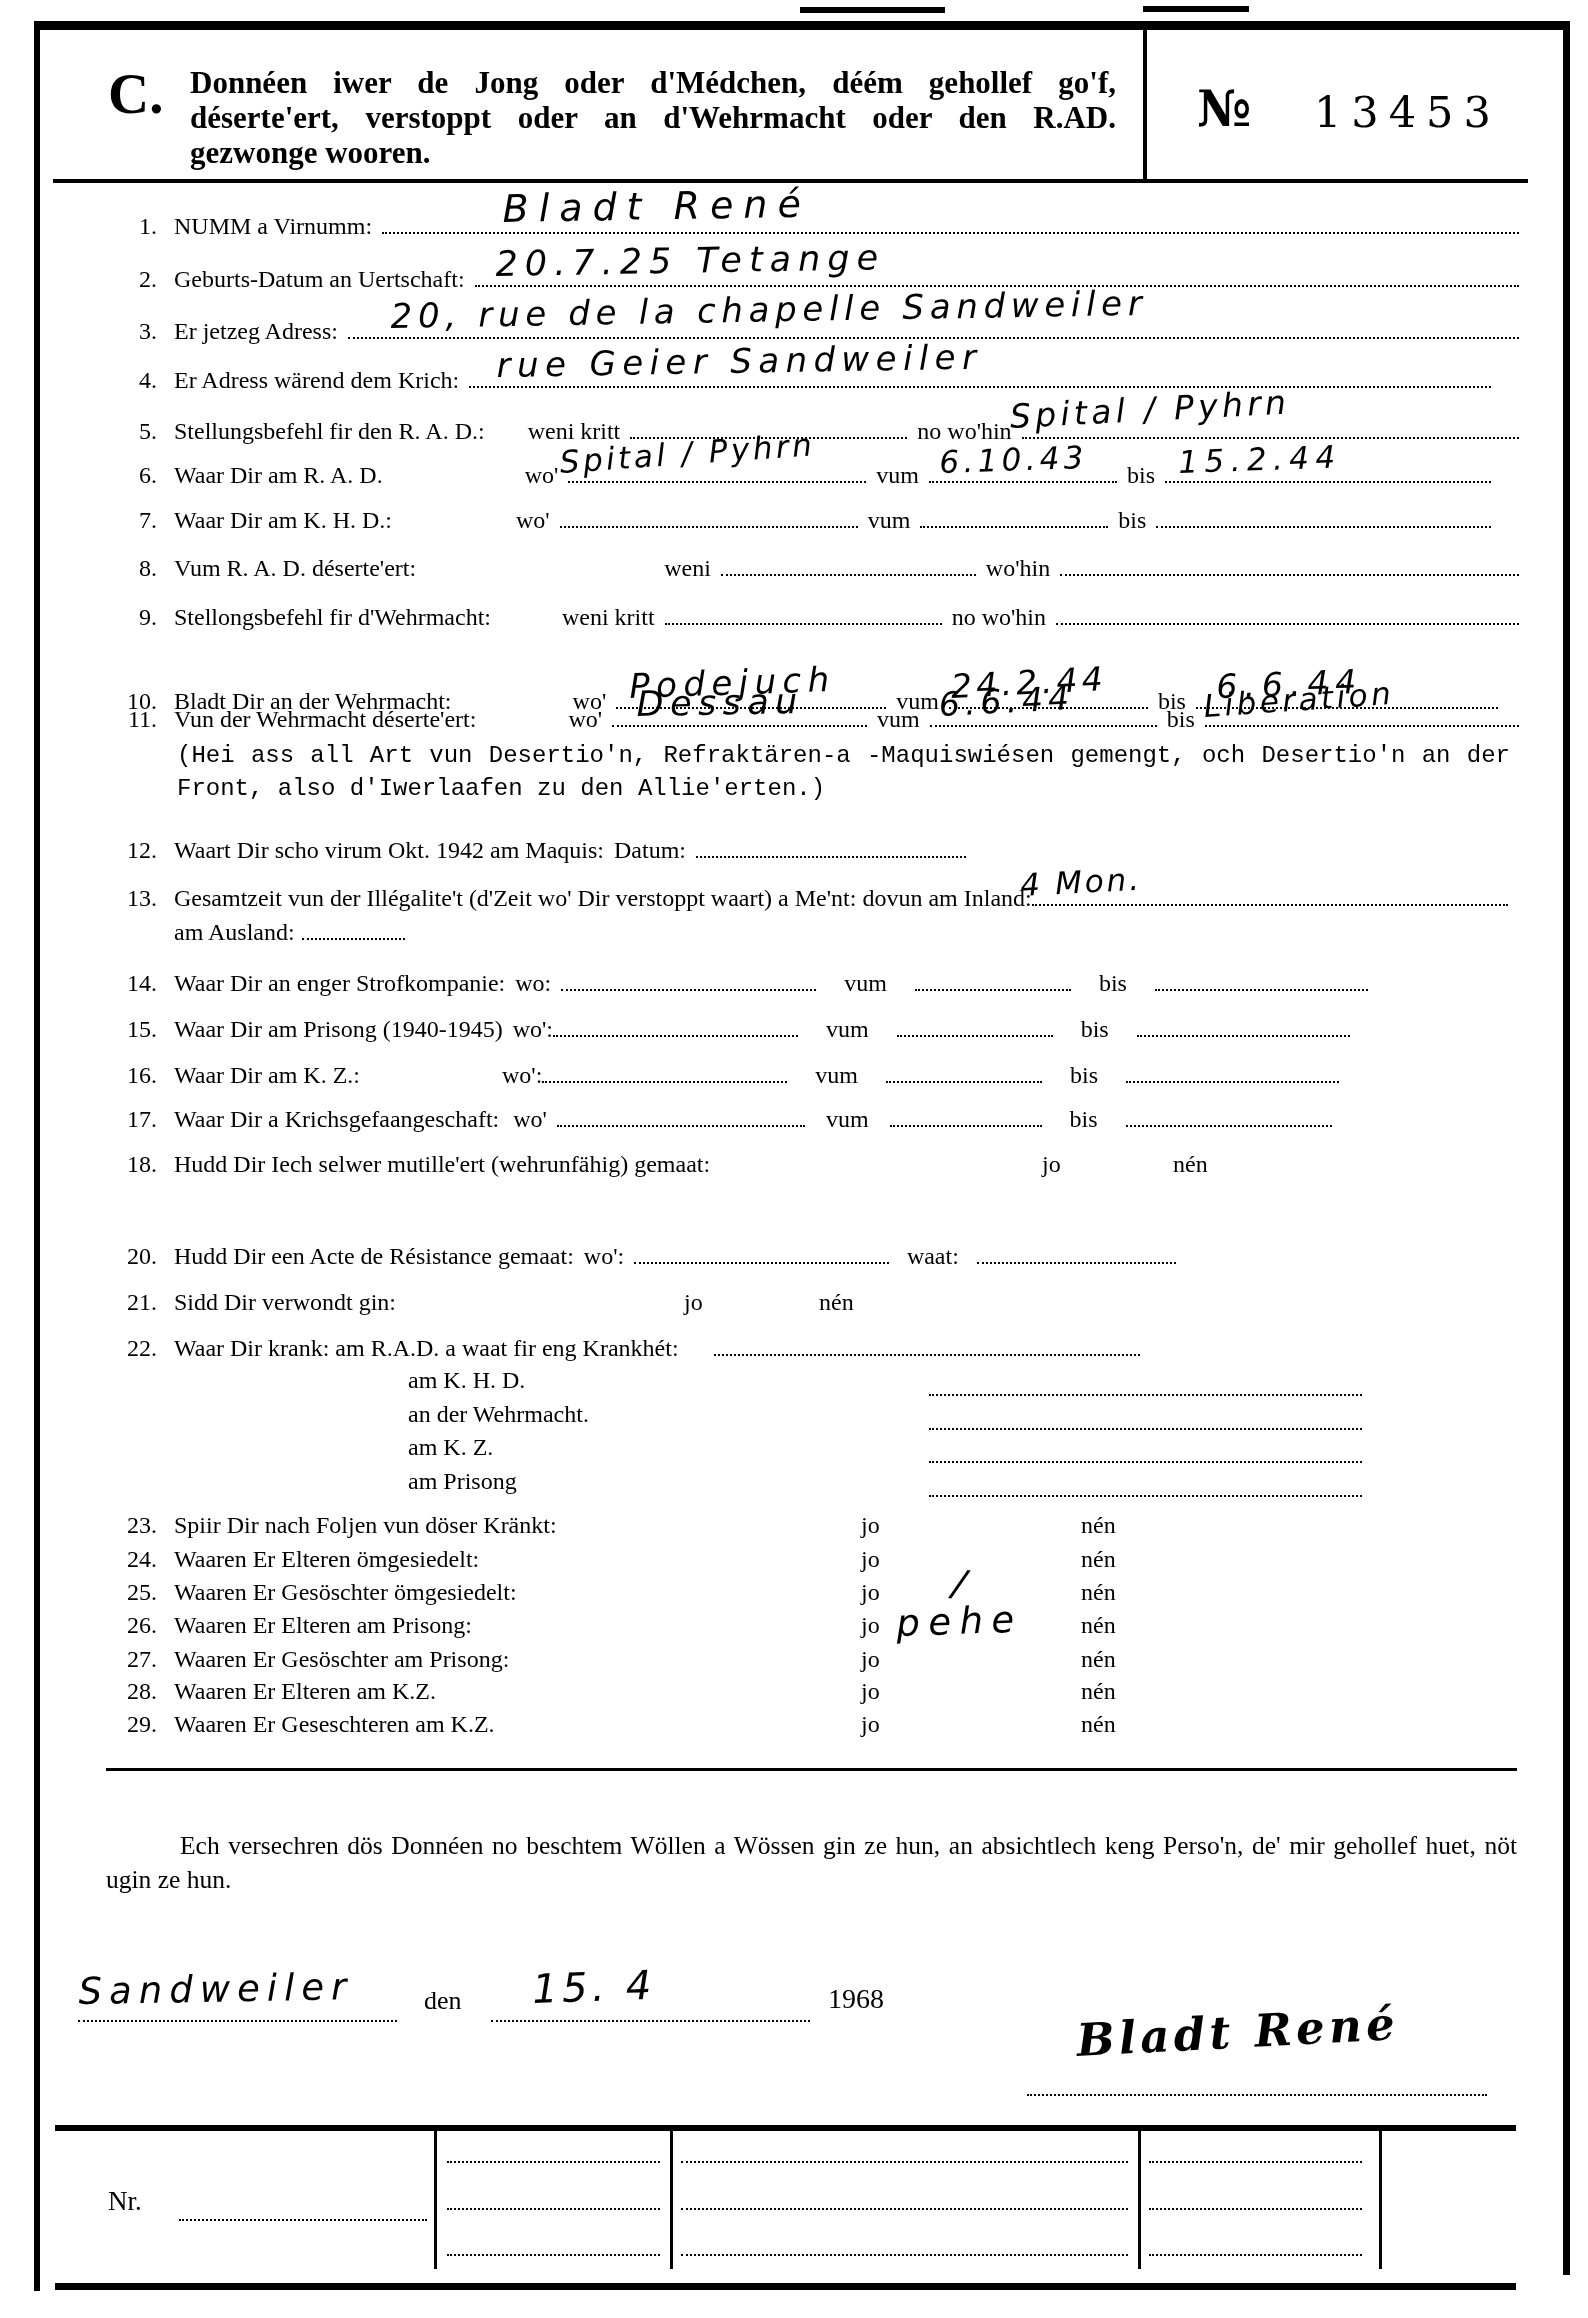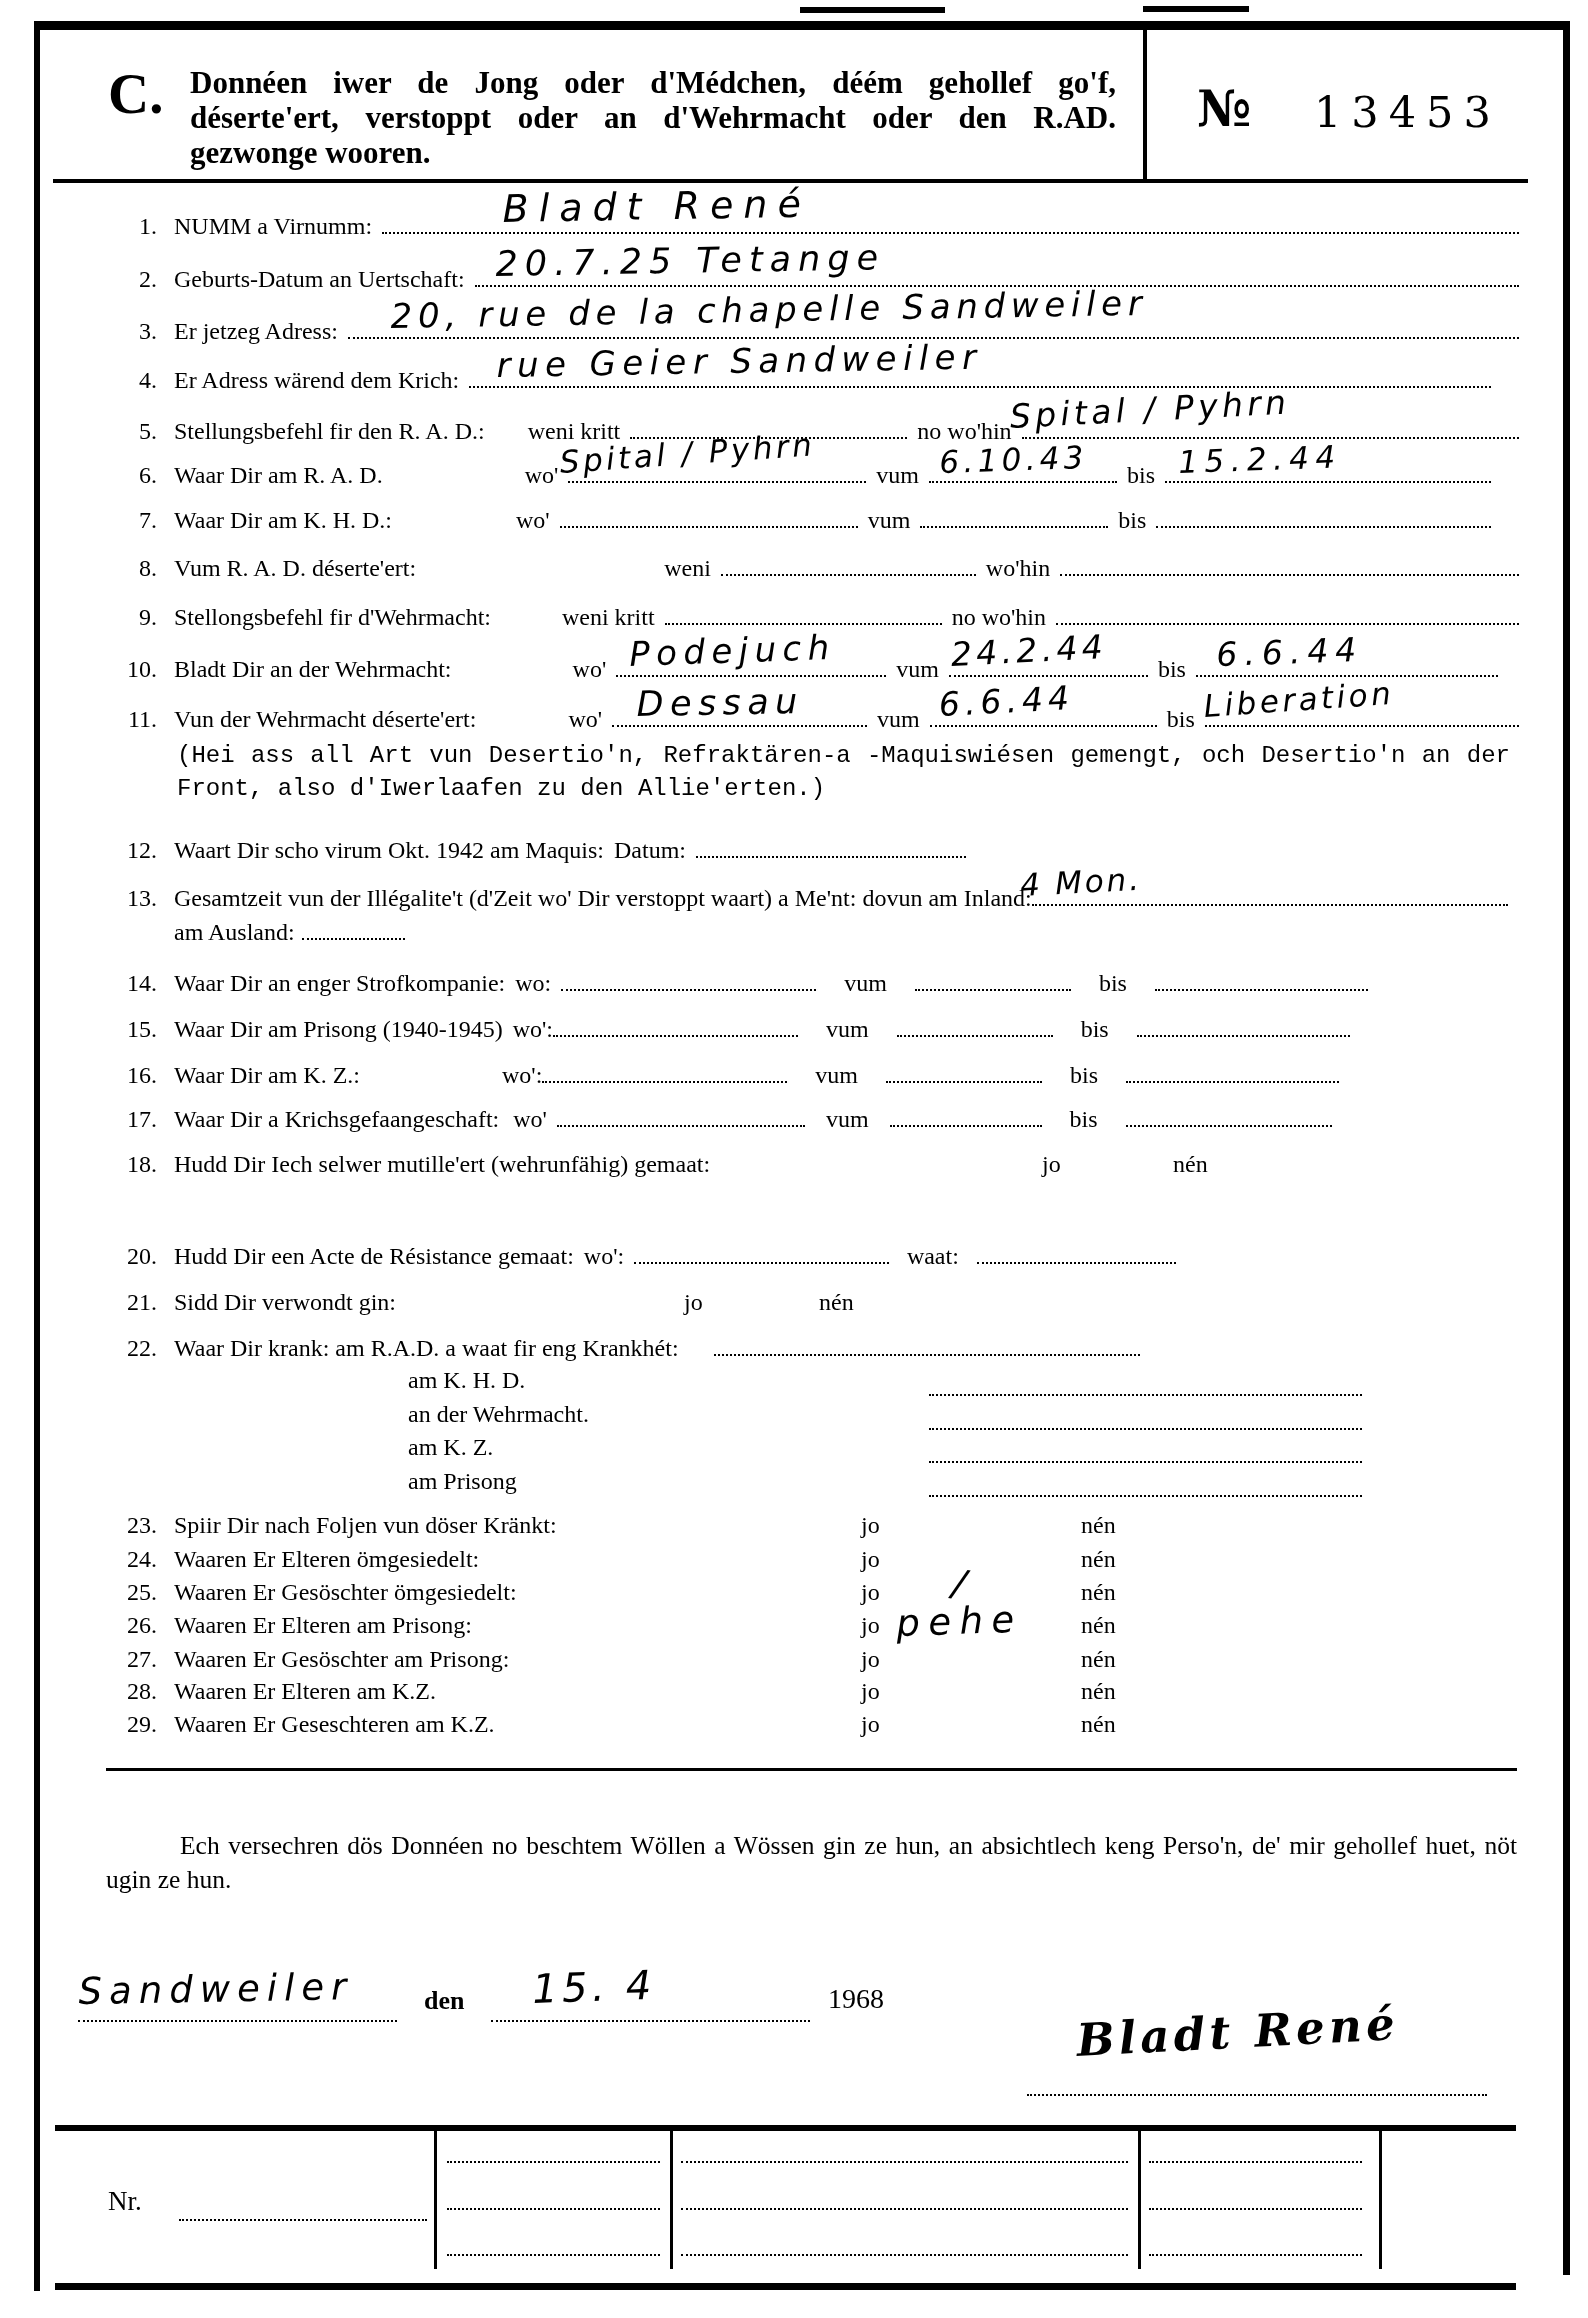--- a/index.html
+++ b/index.html
@@ -128,21 +128,21 @@
 
   <div class="q" style="top:604px;">
     <span class="num">9.</span>
     <span class="lbl">Stellongsbefehl fir d'Wehrmacht:</span>
     <span class="w" style="margin-left:71px;">weni kritt</span>
     <span class="dots" style="width:277px;"></span>
     <span class="w">no wo'hin</span>
     <span class="dots fill"></span>
   </div>
 
-  <div class="q" style="top:656px;">
+  <div class="q" style="top:688px;">
     <span class="num">10.</span>
     <span class="lbl">Bladt Dir an der Wehrmacht:</span>
     <span class="w" style="margin-left:121px;">wo'</span>
     <span class="dots" style="width:270px;">
       <span class="hw" style="left:14px;font-size:34px;letter-spacing:6.4px;transform:rotate(-2deg);">Podejuch</span>
     </span>
     <span class="w">vum</span>
     <span class="dots" style="width:199px;">
       <span class="hw" style="left:3.5px;font-size:33px;letter-spacing:4.3px;transform:rotate(-3deg);">24.2.44</span>
     </span>
@@ -332,21 +332,21 @@
     <span class="jo">jo</span>
     <span class="nen">nén</span>
   </div>
 
   <div class="bar" style="left:106px;top:1768px;width:1411px;height:2.8px;"></div>
 
   <div class="abs" style="left:106px;top:1829px;width:1411px;font-size:25.5px;line-height:34px;text-indent:74px;text-align:justify;">Ech versechren dös Donnéen no beschtem Wöllen a Wössen gin ze hun, an absichtlech keng Perso'n, de' mir gehollef huet, nöt ugin ze hun.</div>
 
   <span class="hw-abs" style="left:79px;top:1970px;font-size:37px;letter-spacing:7px;transform:rotate(-1deg);">Sandweiler</span>
   <div class="dline" style="left:78px;top:2020px;width:319px;"></div>
-  <span class="abs" style="left:424px;top:1986px;font-size:26px;font-weight:bold;">den</span>
+  <span class="abs" style="left:424px;top:1986px;font-size:26px;">den</span>
   <div class="dline" style="left:491px;top:2020px;width:319px;"></div>
   <span class="hw-abs" style="left:533px;top:1966px;font-size:40px;letter-spacing:4.3px;transform:rotate(-2deg);">15.    4</span>
   <span class="abs" style="left:828px;top:1983px;font-size:28px;">1968</span>
 
   <span class="hw-abs" style="left:1078px;top:2014px;font-size:45px;font-weight:700;letter-spacing:4.3px;
                font-family:'DejaVu Serif',serif;font-style:italic;transform:rotate(-3deg);">Bladt René</span>
   <div class="dline" style="left:1027px;top:2094px;width:460px;"></div>
 
   <div class="abs" style="left:55px;top:2125px;width:1461px;height:152px;border-top:6.4px solid #000;border-bottom:7px solid #000;">
     <div class="bar" style="left:379px;top:0;width:2.8px;height:138px;"></div>

